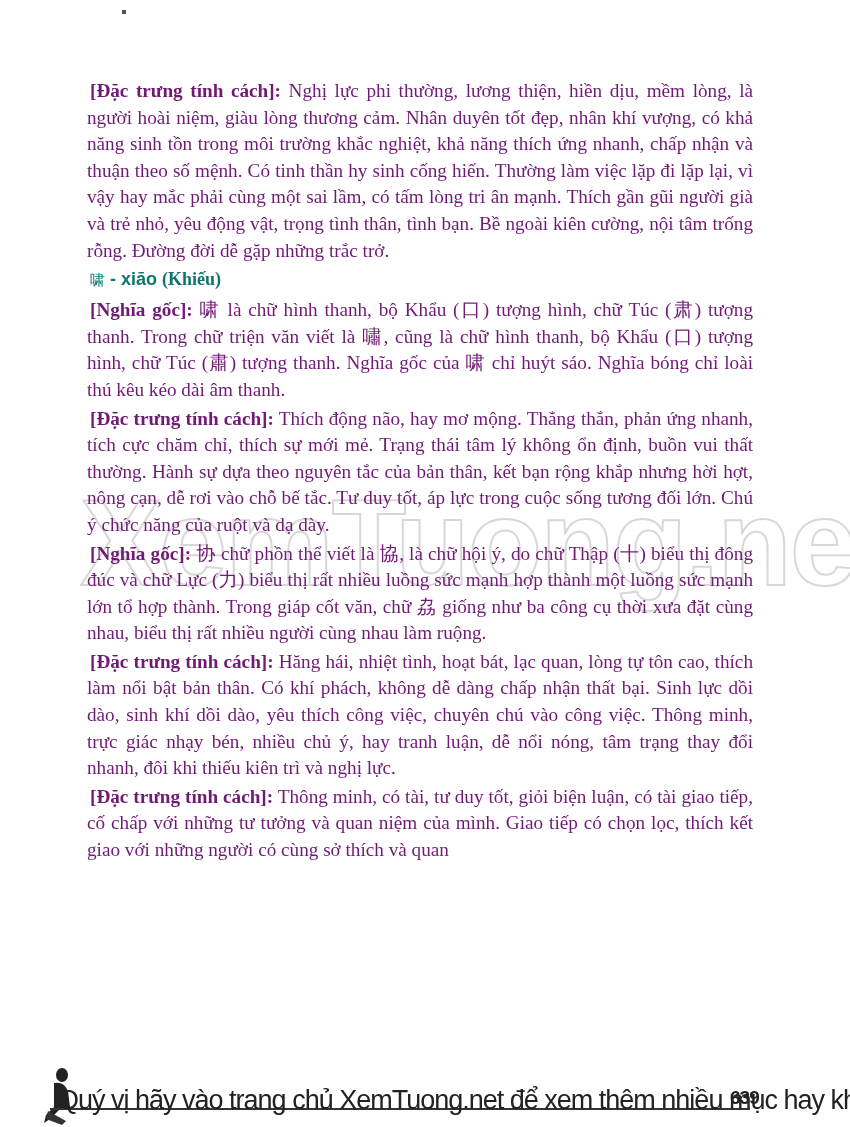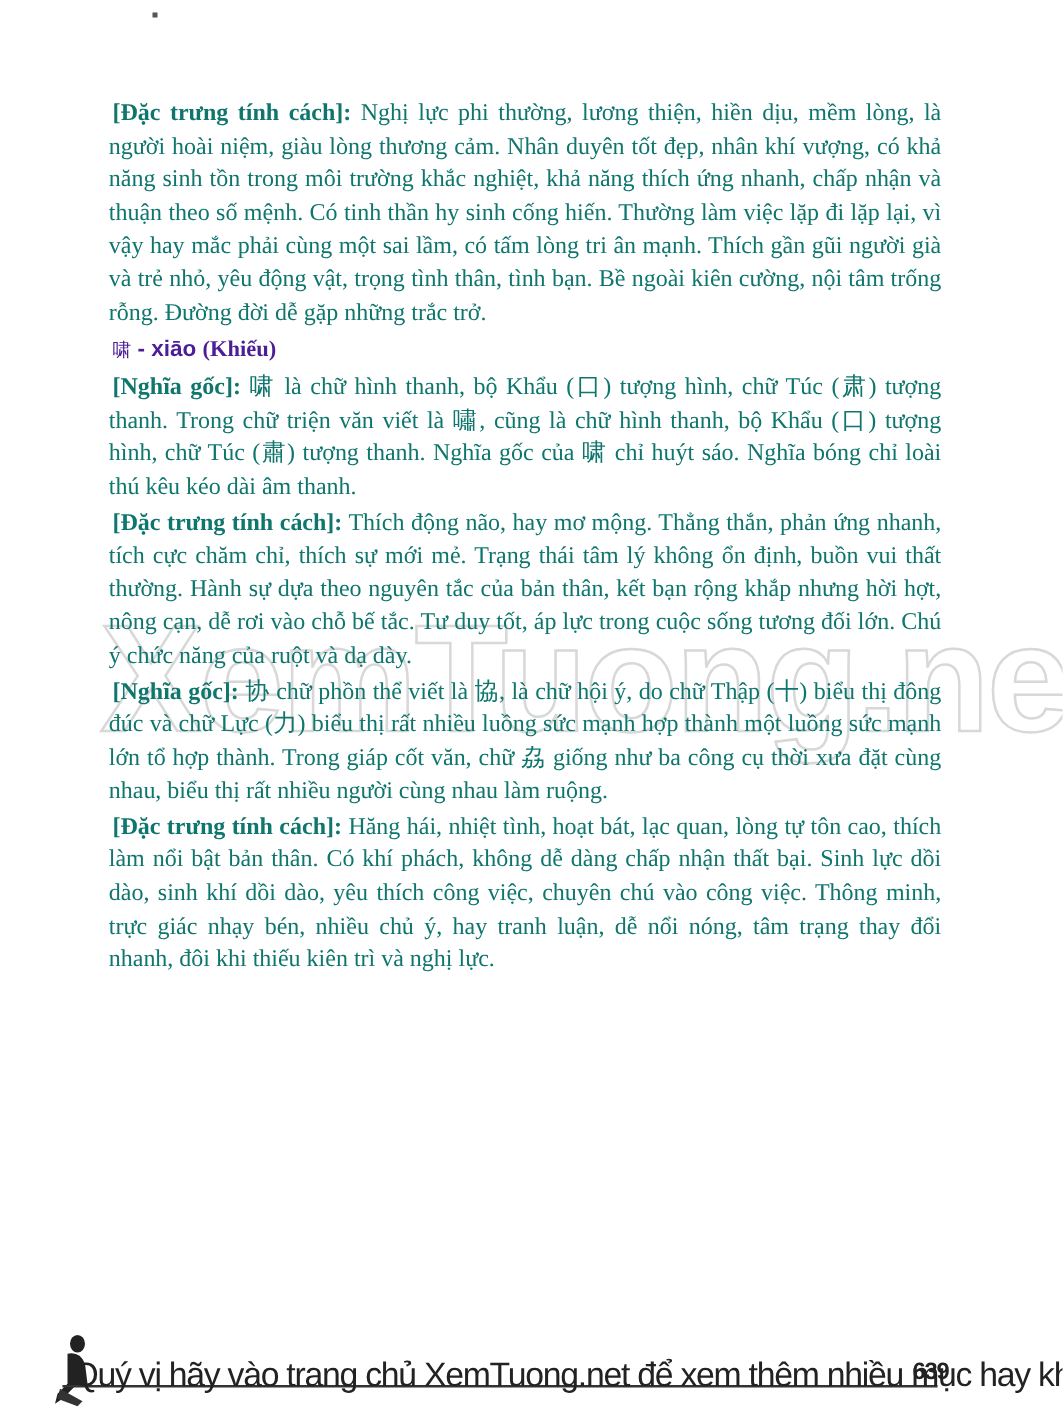--- a/index.html
+++ b/index.html
@@ -1,27 +1,27 @@
 <!DOCTYPE html>
 <html><head>
 <meta charset="utf-8">
 <style>
   html, body { margin: 0; padding: 0; background: #ffffff; }
   body { width: 850px; height: 1127px; position: relative; overflow: hidden; }
   .page { position: absolute; left: 0; top: 0; width: 850px; height: 1127px; }
   .text-col { position: absolute; left: 87px; top: 78px; width: 666px; }
   .para {
     font-family: "Liberation Serif", "DejaVu Serif", serif;
-    font-size: 19.2px; line-height: 26.6px; color: #0f766e;
+    font-size: 19.2px; line-height: 26.6px; color: #701a75;
     text-align: justify; text-indent: 3px; margin: 0 0 2px 0;
   }
   .para .lbl { font-weight: bold; }
   .entry-head {
     font-family: "Liberation Sans", "DejaVu Sans", sans-serif;
-    font-size: 18px; font-weight: bold; line-height: 26px; color: #4c1d95;
+    font-size: 18px; font-weight: bold; line-height: 26px; color: #0f766e;
     margin: 0 0 4px 3px;
   }
   .entry-head .hz { font-family: "DejaVu Sans", sans-serif; font-weight: normal; font-size: 15px; }
   .entry-head .viet { font-family: "Liberation Serif", serif; }
   .watermark {
     position: absolute; left: 80px; top: 482px; width: 700px;
     font-family: "Liberation Sans", "DejaVu Sans", sans-serif;
     font-size: 122px; letter-spacing: -2px; font-weight: bold;
     color: transparent; -webkit-text-stroke: 2px #d8d8d8;
     pointer-events: none; white-space: nowrap; line-height: 1;
@@ -48,20 +48,21 @@
   <div class="text-col">
     <p class="para"><span class="lbl">[Đặc trưng tính cách]:</span><span> Nghị lực phi thường, lương thiện, hiền dịu, mềm lòng, là người hoài niệm, giàu lòng thương cảm. Nhân duyên tốt đẹp, nhân khí vượng, có khả năng sinh tồn trong môi trường khắc nghiệt, khả năng thích ứng nhanh, chấp nhận và thuận theo số mệnh. Có tinh thần hy sinh cống hiến. Thường làm việc lặp đi lặp lại, vì vậy hay mắc phải cùng một sai lầm, có tấm lòng tri ân mạnh. Thích gần gũi người già và trẻ nhỏ, yêu động vật, trọng tình thân, tình bạn. Bề ngoài kiên cường, nội tâm trống rỗng. Đường đời dễ gặp những trắc trở.</span></p>
 
     <div class="entry-head"><span class="hz">啸</span> - <span>xiāo</span> <span class="viet">(Khiếu)</span></div>
     <p class="para"><span class="lbl">[Nghĩa gốc]:</span><span> 啸 là chữ hình thanh, bộ Khẩu (口) tượng hình, chữ Túc (肃) tượng thanh. Trong chữ triện văn viết là 嘯, cũng là chữ hình thanh, bộ Khẩu (口) tượng hình, chữ Túc (肅) tượng thanh. Nghĩa gốc của 啸 chỉ huýt sáo. Nghĩa bóng chỉ loài thú kêu kéo dài âm thanh.</span></p>
     <p class="para"><span class="lbl">[Đặc trưng tính cách]:</span><span> Thích động não, hay mơ mộng. Thẳng thắn, phản ứng nhanh, tích cực chăm chỉ, thích sự mới mẻ. Trạng thái tâm lý không ổn định, buồn vui thất thường. Hành sự dựa theo nguyên tắc của bản thân, kết bạn rộng khắp nhưng hời hợt, nông cạn, dễ rơi vào chỗ bế tắc. Tư duy tốt, áp lực trong cuộc sống tương đối lớn. Chú ý chức năng của ruột và dạ dày.</span></p>
 
     <p class="para"><span class="lbl">[Nghĩa gốc]:</span><span> 协 chữ phồn thể viết là 協, là chữ hội ý, do chữ Thập (十) biểu thị đông đúc và chữ Lực (力) biểu thị rất nhiều luồng sức mạnh hợp thành một luồng sức mạnh lớn tổ hợp thành. Trong giáp cốt văn, chữ 劦 giống như ba công cụ thời xưa đặt cùng nhau, biểu thị rất nhiều người cùng nhau làm ruộng.</span></p>
     <p class="para"><span class="lbl">[Đặc trưng tính cách]:</span><span> Hăng hái, nhiệt tình, hoạt bát, lạc quan, lòng tự tôn cao, thích làm nổi bật bản thân. Có khí phách, không dễ dàng chấp nhận thất bại. Sinh lực dồi dào, sinh khí dồi dào, yêu thích công việc, chuyên chú vào công việc. Thông minh, trực giác nhạy bén, nhiều chủ ý, hay tranh luận, dễ nổi nóng, tâm trạng thay đổi nhanh, đôi khi thiếu kiên trì và nghị lực.</span></p>
 
+    <p class="para"><span class="lbl">[Đặc trưng tính cách]:</span><span> Thông minh, có tài, tư duy tốt, giỏi biện luận, có tài giao tiếp, cố chấp với những tư tưởng và quan niệm của mình. Giao tiếp có chọn lọc, thích kết giao với những người có cùng sở thích và quan</span></p>
   </div>
 
   <div class="footer">
     <svg class="logo" viewBox="0 0 38 60">
       <ellipse cx="22" cy="8" rx="6" ry="7" fill="#222"></ellipse>
       <path d="M14 16 Q24 14 28 24 L30 40 Q26 44 20 42 L10 52 L4 56 L6 48 L14 40 Z" fill="#222"></path>
       <path d="M8 44 L26 54 L22 58 L6 52 Z" fill="#333"></path>
     </svg>
     <div class="line"></div>
     <span class="msg">Quý vị hãy vào trang chủ XemTuong.net để xem thêm nhiều mục hay khác</span>

